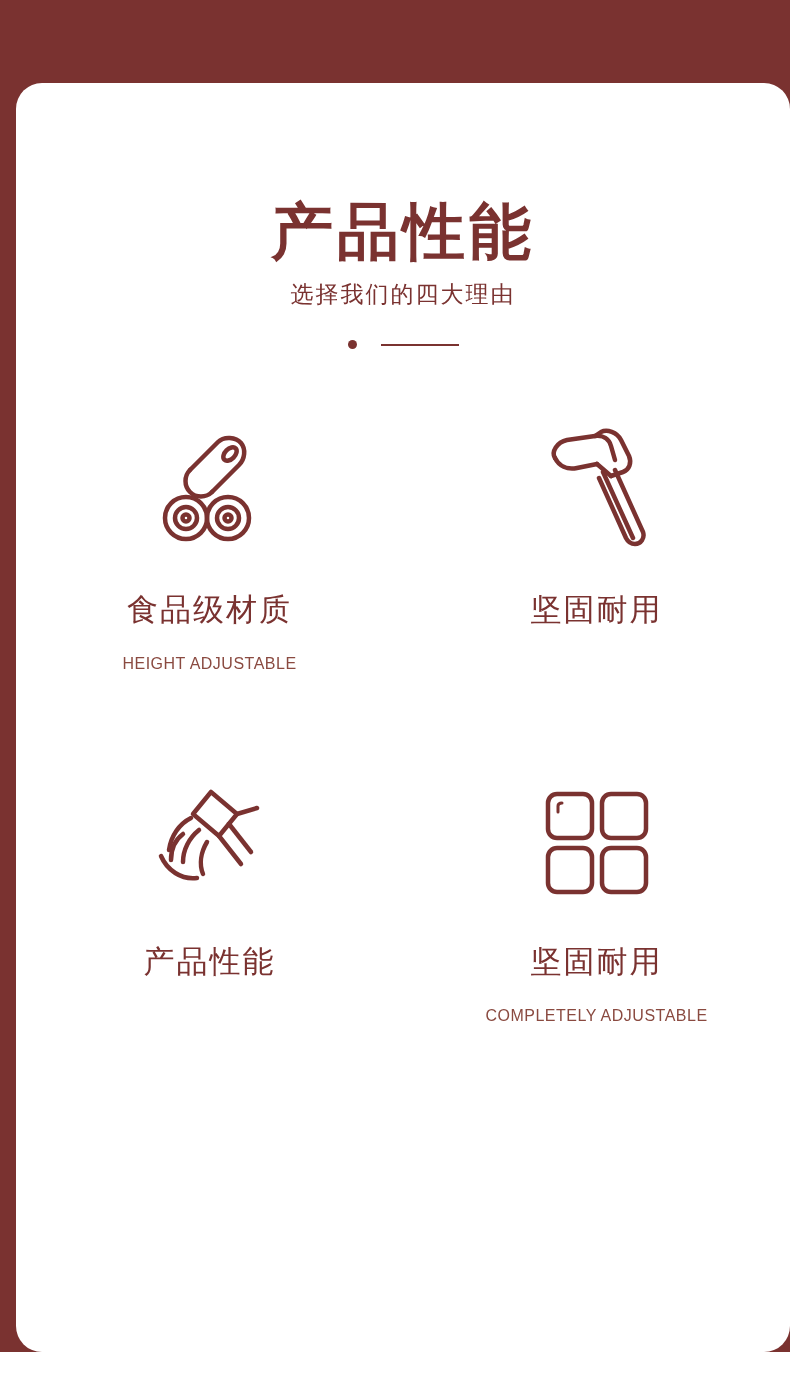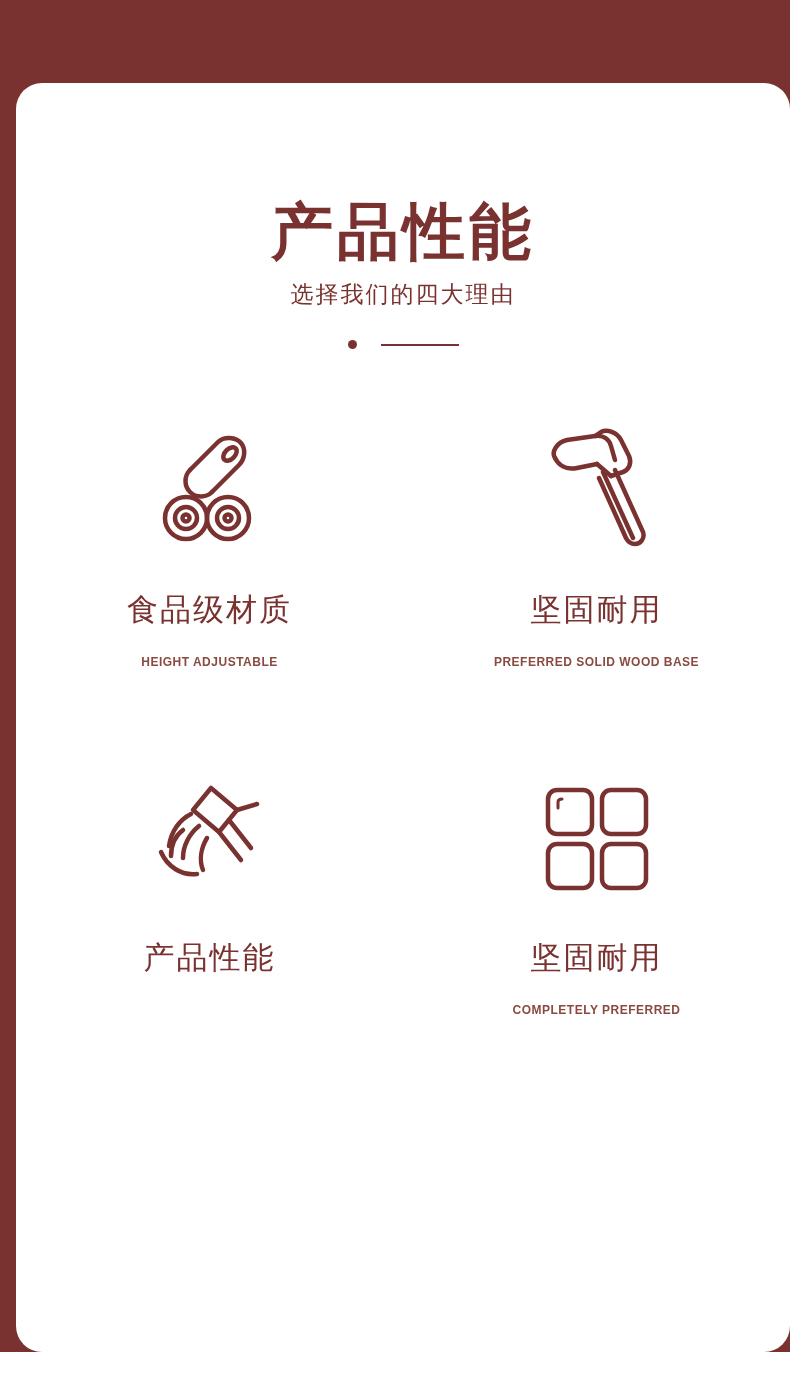--- a/index.html
+++ b/index.html
@@ -112,24 +112,24 @@
   .feature-title {
     margin-top: 28px;
     font-size: 31px;
     color: #7a3230;
     letter-spacing: 2px;
     font-weight: 400;
   }
 
   .feature-sub {
     margin-top: 24px;
-    font-size: 12px;
+    font-size: 16px;
     color: #8a4a40;
     letter-spacing: 0.5px;
-    font-weight: 700;
+    font-weight: 400;
   }
 
   svg { display: block; }
 </style>
 </head>
 <body>
 
 <div class="top-band"></div>
 
 <div class="card">
@@ -173,21 +173,20 @@
           <path d="M18 32 C14 26 20 16 30 14 L58 10 C66 9 72 13 74 20 L78 34"></path>
           <path d="M18 32 C22 40 30 44 40 42 L60 38"></path>
           <path d="M58 10 L64 6 C70 3 80 6 84 14 L92 30 C95 37 92 44 86 46 L74 50"></path>
           <path d="M60 38 L74 50"></path>
 
           <path d="M66 46 L96 112"></path>
           <path d="M78 44 L106 106 C108 112 104 118 98 118 C94 118 91 116 89 112 L62 52"></path>
         </svg>
       </div>
       <div class="feature-title">坚固耐用</div>
-      <div class="feature-sub">PREFERRED SOLID WOOD BASE</div>
     </div>
 
     <div class="feature">
       <div class="icon-wrap">
         <svg width="130" height="130" viewBox="0 0 130 130" fill="none" stroke="#7a3230" stroke-width="4.5" stroke-linecap="round" stroke-linejoin="round">
 
           <path d="M66 14 L92 36 L74 58 L48 36 Z"></path>
           <path d="M74 58 L96 86"></path>
           <path d="M84 46 L106 74"></path>
           <path d="M92 36 L112 30"></path>
@@ -206,19 +205,19 @@
       <div class="icon-wrap">
         <svg width="110" height="110" viewBox="0 0 110 110" fill="none" stroke="#7a3230" stroke-width="4.5" stroke-linecap="round" stroke-linejoin="round">
           <rect x="6" y="6" width="44" height="44" rx="9"></rect>
           <rect x="60" y="6" width="44" height="44" rx="9"></rect>
           <rect x="6" y="60" width="44" height="44" rx="9"></rect>
           <rect x="60" y="60" width="44" height="44" rx="9"></rect>
           <path d="M16 24 L16 18 C16 16 18 15 20 15" stroke-width="3"></path>
         </svg>
       </div>
       <div class="feature-title">坚固耐用</div>
-      <div class="feature-sub">COMPLETELY PREFERRED</div>
+      <div class="feature-sub">COMPLETELY ADJUSTABLE</div>
     </div>
 
   </div>
 </div>
 
 <div class="bottom-band"></div>
 
 </body></html>

